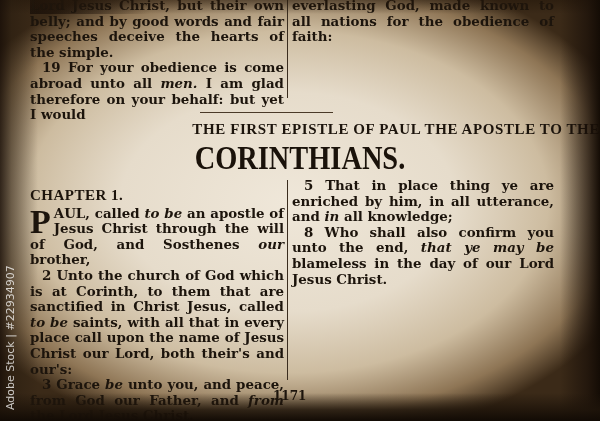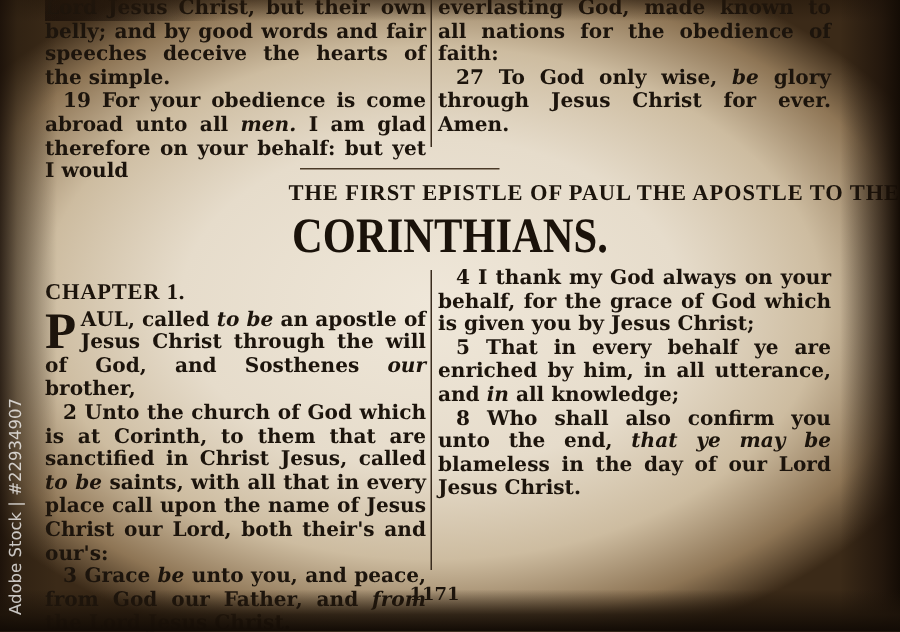--- a/index.html
+++ b/index.html
@@ -95,26 +95,20 @@
       <span>For your obedience is come abroad unto all</span>
       <em>men.</em>
       <span>I am glad therefore on your behalf: but yet I would</span>
     </p>
   </div>
 
   <div class="vrule vrule-top"></div>
 
   <div class="col col-top-right">
     <p><span>everlasting God, made known to all nations for the obedience of faith:</span></p>
-    <p class="ind">
-      <span>27</span>
-      <span>To God only wise,</span>
-      <em>be</em>
-      <span>glory through Jesus Christ for ever. Amen.</span>
-    </p>
   </div>
 
   <div class="hrule"></div>
 
   <div class="heading-small">THE FIRST EPISTLE OF PAUL THE APOSTLE TO THE</div>
   <div class="heading-big">CORINTHIANS.</div>
 
   <div class="col col-bot-left">
     <p class="chapter">CHAPTER 1.</p>
     <p>
@@ -139,26 +133,22 @@
       <span>unto you, and peace, from God our Father, and</span>
       <em>from</em>
       <span>the Lord Jesus Christ.</span>
     </p>
   </div>
 
   <div class="vrule vrule-bot"></div>
 
   <div class="col col-bot-right">
     <p class="ind">
-      <span>4</span>
-      <span>I thank my God always on your behalf, for the grace of God which is given you by Jesus Christ;</span>
-    </p>
-    <p class="ind">
       <span>5</span>
-      <span>That in every behalf ye are enriched by him, in all utterance, and</span>
+      <span>That in place thing ye are enriched by him, in all utterance, and</span>
       <em>in</em>
       <span>all knowledge;</span>
     </p>
     <p class="ind">
       <span>8</span>
       <span>Who shall also confirm you unto the end,</span>
       <em>that ye may be</em>
       <span>blameless in the day of our Lord Jesus Christ.</span>
     </p>
   </div>

